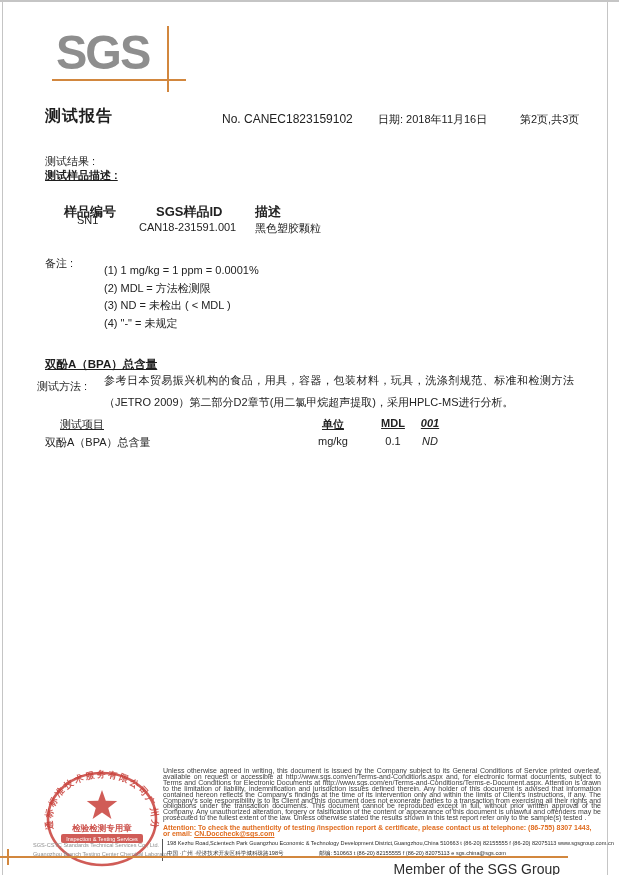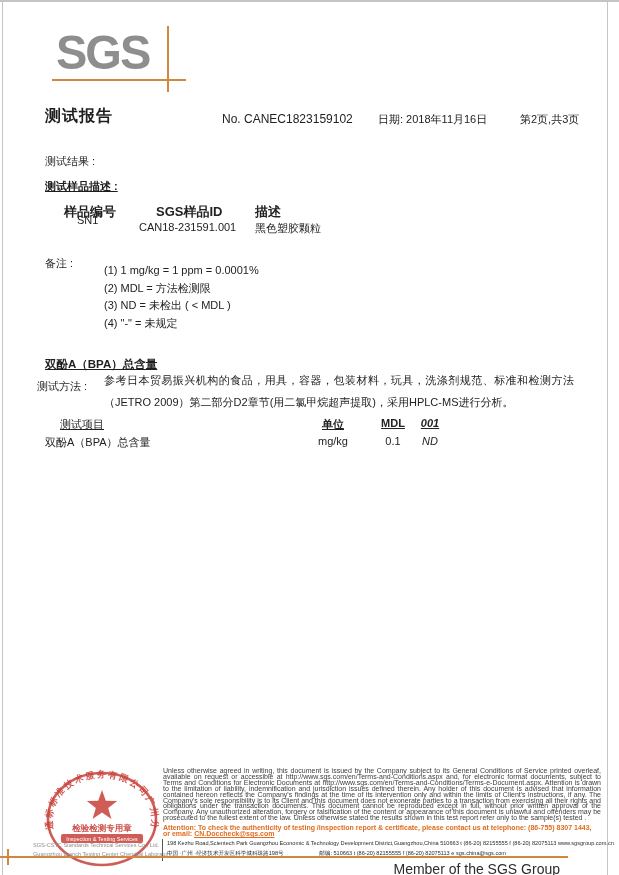--- a/index.html
+++ b/index.html
@@ -63,21 +63,21 @@
 <div class="abs logo-text">SGS</div>
 <div class="abs cross" style="left:167px;top:26px;width:2px;height:66px;"></div>
 <div class="abs cross" style="left:52px;top:79px;width:134px;height:2px;"></div>
 
 <div class="abs doc-title">测试报告</div>
 <div class="abs hdr-no">No. CANEC1823159102</div>
 <div class="abs hdr-date">日期: 2018年11月16日</div>
 <div class="abs hdr-pages">第2页,共3页</div>
 
 <div class="abs lbl" style="left:45px;top:146px;">测试结果 :</div>
-<div class="abs lbl bold und" style="left:45px;top:171px;text-align:right;">测试样品描述 :</div>
+<div class="abs lbl bold und" style="left:45px;top:160px;text-align:right;">测试样品描述 :</div>
 
 <div class="abs s-h" style="left:64px;top:203px;">样品编号</div>
 <div class="abs s-h" style="left:156px;top:203px;">SGS样品ID</div>
 <div class="abs s-h" style="left:255px;top:203px;">描述</div>
 <div class="abs s-c" style="left:77px;top:214px;">SN1</div>
 <div class="abs s-c" style="left:139px;top:221px;">CAN18-231591.001</div>
 <div class="abs s-c" style="left:255px;top:221px;">黑色塑胶颗粒</div>
 
 <div class="abs lbl" style="left:45px;top:248px;">备注 :</div>
 <div class="abs notes">

